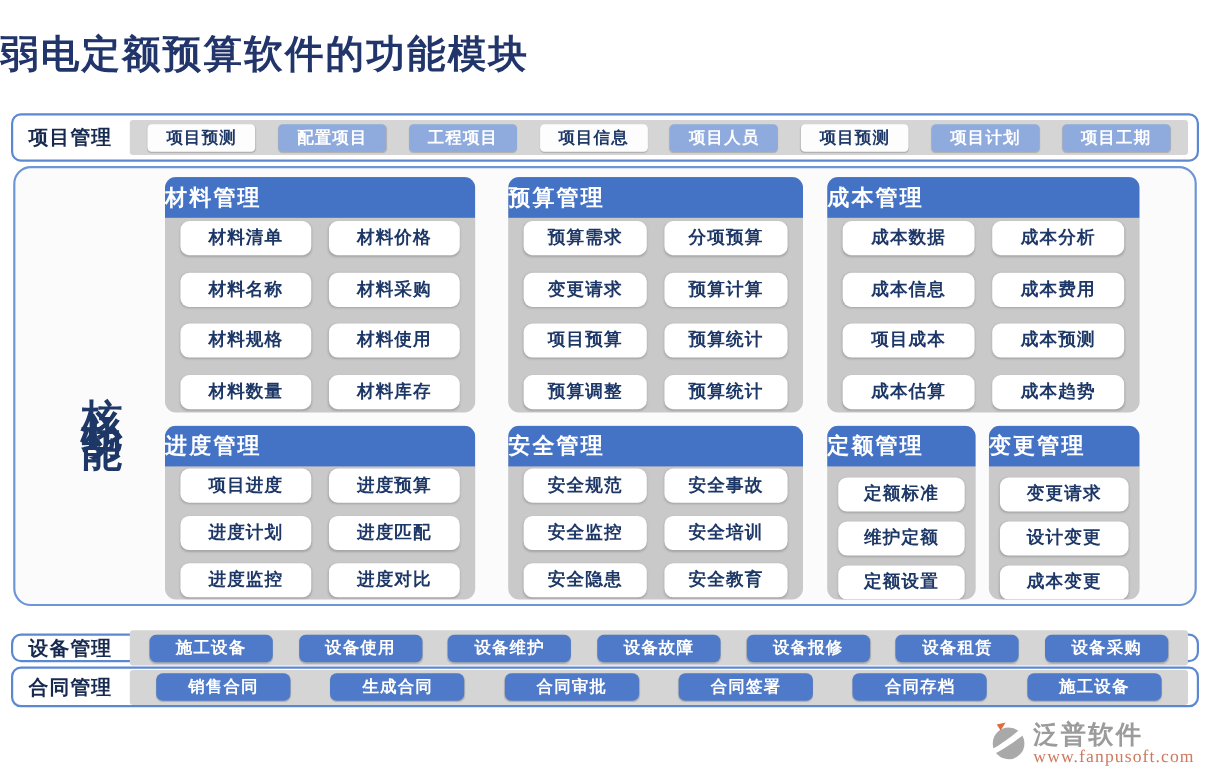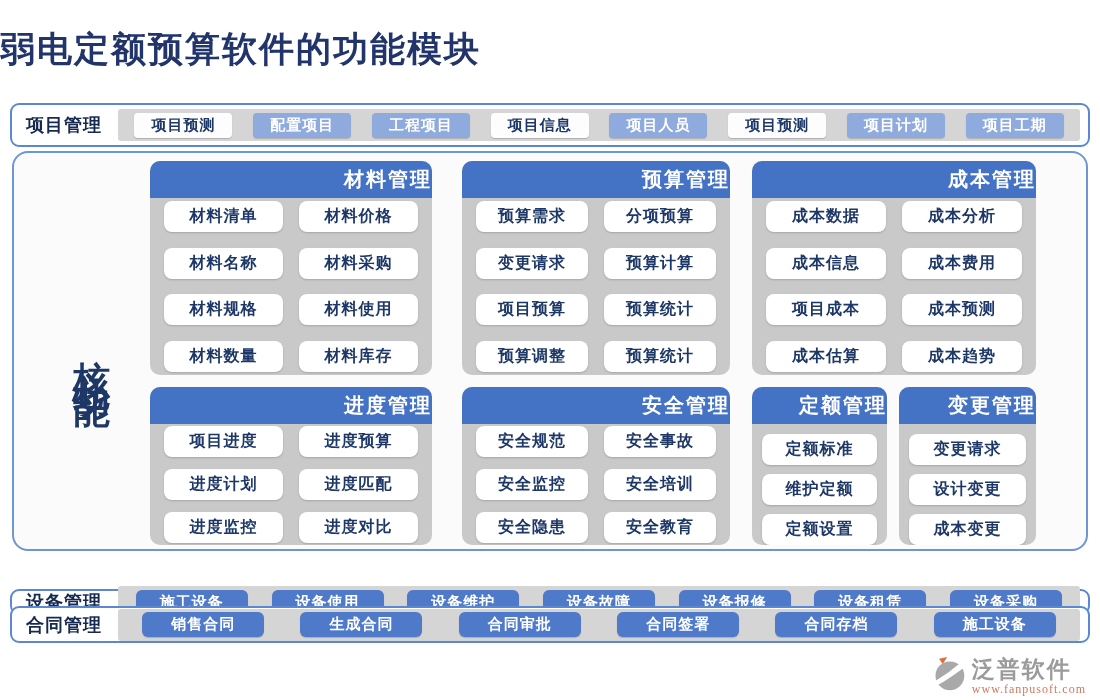--- a/index.html
+++ b/index.html
@@ -30,56 +30,56 @@
   .bar-label{flex:0 0 92px;font-size:18px;font-weight:bold;color:#16294f;letter-spacing:1px;}
   .bar-tray{flex:1;height:32px;background:var(--trayGray);border-radius:3px;
     display:flex;align-items:center;justify-content:space-around;padding:0 6px;}
   .bar-btn{border:none;cursor:pointer;font-family:inherit;font-weight:bold;
     font-size:15px;letter-spacing:1px;border-radius:4px;padding:3px 0;width:98px;text-align:center;
     box-shadow:0 1px 1px rgba(0,0,0,.18);}
   .bar-btn[data-variant="white"]{background:#fdfdfd;color:var(--navy);}
   .bar-btn[data-variant="blue"]{background:var(--lightBlue);color:#fff;}
   .bar-deep .bar-btn{background:var(--deepBlue);color:#fff;border-radius:6px;}
   .bar-project{top:103px;height:44px;}
-  .bar-equipment{top:589px;height:26px;}
+  .bar-equipment{top:576px;height:26px;}
   .bar-equipment .bar-btn{width:112px;}
   .bar-contract{top:606px;height:37px;}
   .bar-contract .bar-btn{width:122px;}
 
   
   .core{position:absolute;left:12px;top:151px;width:1076px;height:400px;
     background:#fbfbfb;border:2px solid var(--coreBorder);border-radius:16px;}
   .core-label{position:absolute;left:52px;top:50%;transform:translateY(-50%);
     writing-mode:vertical-rl;text-orientation:upright;
     font-size:37px;font-weight:bold;color:var(--navy);letter-spacing:10px;}
 
   .panel{position:absolute;background:var(--panelGray);border-radius:10px;
     display:flex;flex-direction:column;overflow:hidden;}
-  .panel-header{background:var(--headerBlue);color:#fff;text-align:right;
+  .panel-header{background:var(--headerBlue);color:#fff;text-align:left;
     font-size:20px;font-weight:bold;letter-spacing:2px;padding:5px 0;flex:0 0 auto;}
   .panel-body{flex:1;display:grid;grid-template-columns:1fr 1fr;
     gap:9px 16px;padding:0 14px;align-content:space-around;}
   .panel-body.one-col{grid-template-columns:1fr;padding:10px 10px;}
   .pill{background:#fff;border-radius:8px;color:var(--navy);font-weight:bold;
     font-size:16px;letter-spacing:1px;text-align:center;padding:5px 0;
     box-shadow:0 1px 2px rgba(0,0,0,.18);cursor:pointer;align-self:center;}
 
   .p0{left:136px;top:8px;width:282px;height:214px;}
   .p1{left:448px;top:8px;width:268px;height:214px;}
   .p2{left:738px;top:8px;width:284px;height:214px;}
   .p3{left:136px;top:234px;width:282px;height:158px;}
   .p4{left:448px;top:234px;width:268px;height:158px;}
   .p5{left:738px;top:234px;width:135px;height:158px;}
   .p6{left:885px;top:234px;width:137px;height:158px;}
 
   
   .footer{position:absolute;right:14px;top:656px;display:flex;align-items:center;gap:5px;}
   .brand-text{display:flex;flex-direction:column;align-items:flex-start;line-height:1;}
   .brand-name{font-size:23px;font-weight:bold;color:var(--brandGray);letter-spacing:2px;}
-  .brand-url{font-size:12px;color:var(--urlOrange);margin-top:2px;letter-spacing:1px;font-family:Liberation Serif, serif;}
+  .brand-url{font-size:16px;color:var(--urlOrange);margin-top:2px;letter-spacing:1px;font-family:Liberation Serif, serif;}
 </style>
 </head>
 <body>
 
 <div class="stage">
 
   <h1 class="title">弱电定额预算软件的功能模块</h1>
 
   <section class="bar bar-project">
     <div class="bar-label">项目管理</div>

